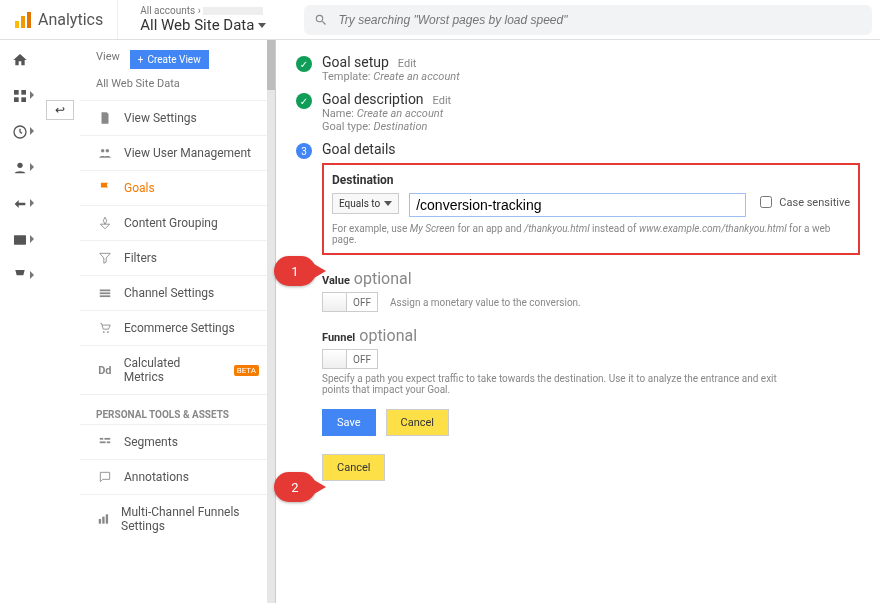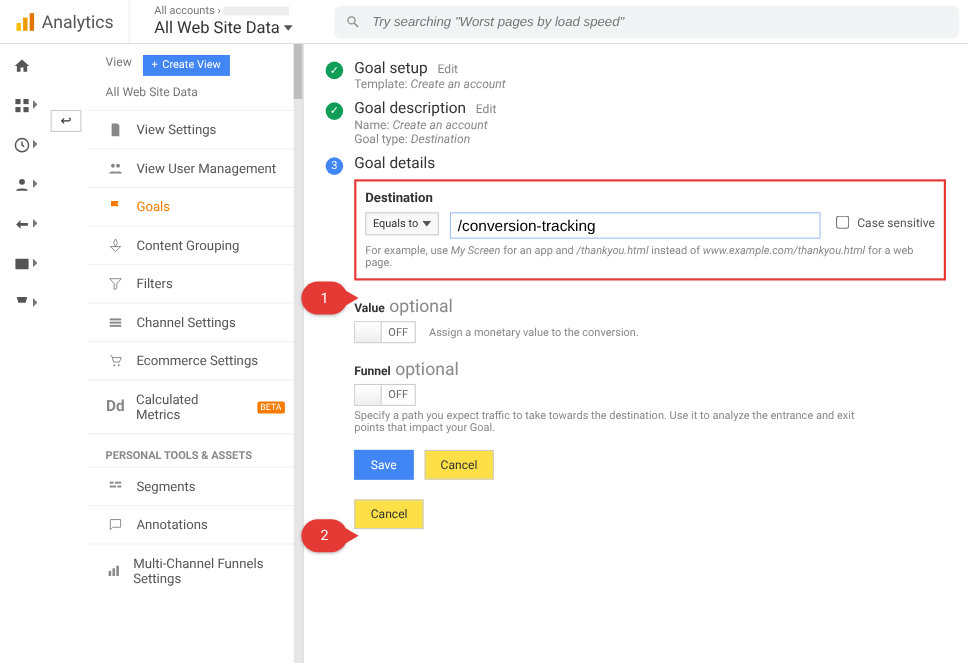--- a/index.html
+++ b/index.html
@@ -241,21 +241,21 @@
               <span class="side-ic">
                 <svg width="14" height="14" viewBox="0 0 24 24">
                   <path d="M4 4h2l3 10h9l3-7H7" fill="none" stroke="#888" stroke-width="1.5"></path>
                   <circle cx="10" cy="19" r="1.5"></circle>
                   <circle cx="17" cy="19" r="1.5"></circle>
                 </svg>
               </span>
               <span>Ecommerce Settings</span>
             </li>
           <li>
-              <span class="side-ic" style="color:#888;font-size:14px;font-weight:bold">Dd</span>
+              <span class="side-ic" style="color:#888;font-size:11px;font-weight:bold">Dd</span>
               <span>Calculated Metrics</span> 
               <span class="beta">BETA</span>
             </li>
         </ul>
         <div class="side-sec-hdr">PERSONAL TOOLS &amp; ASSETS</div>
         <ul class="side-list">
           <li>
               <span class="side-ic">
                 <svg width="14" height="14" viewBox="0 0 24 24">
                   <rect x="3" y="5" width="6" height="3"></rect>

